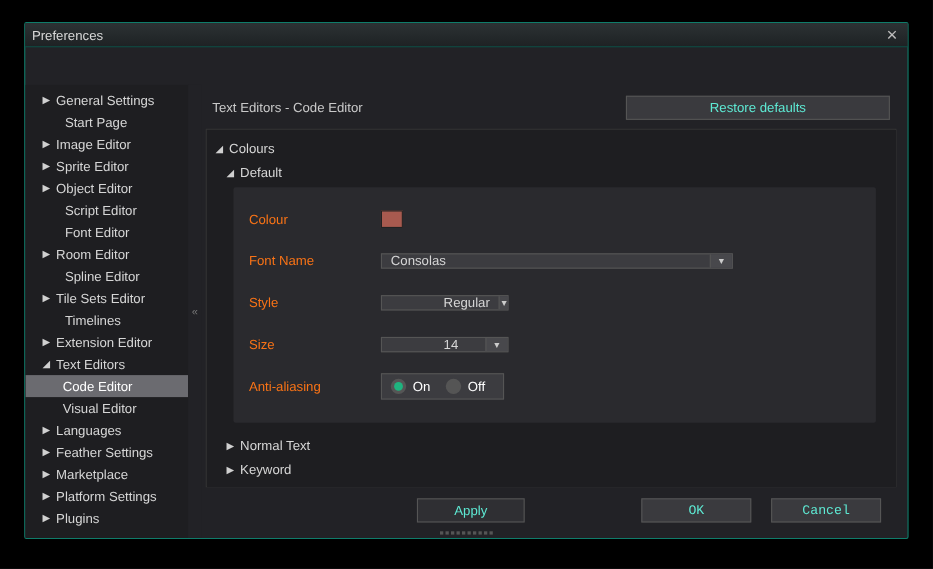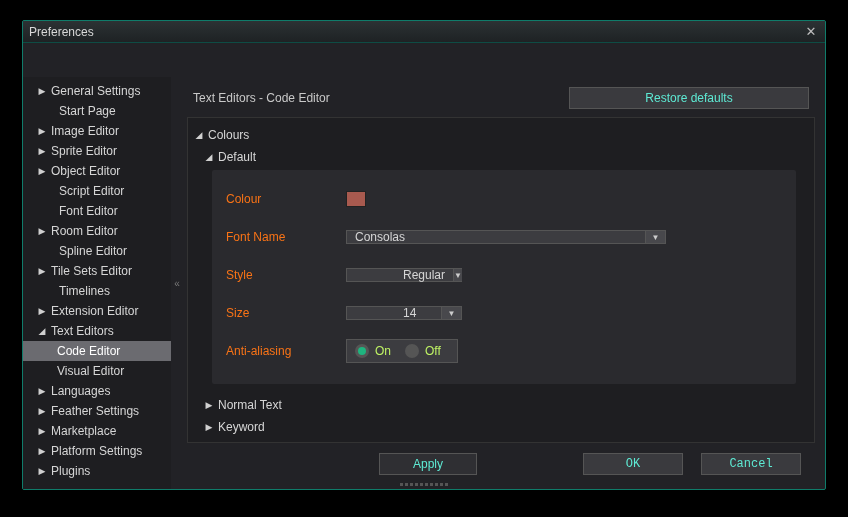--- a/index.html
+++ b/index.html
@@ -78,21 +78,21 @@
   .combo-wide { width: 320px; }
   .combo-narrow { width: 116px; padding-left: 48px; }
   .combo-text { flex: 1; padding: 0 8px; }
   .combo-arrow {
     width: 20px; height: 100%; background: #48484c; border-left: 1px solid #555;
     display: flex; align-items: center; justify-content: center; font-size: 8px; color: #ccc;
   }
   .radio-group { display: flex; align-items: center; background: #3c3c40; border: 1px solid #555; height: 24px; padding: 0 8px; gap: 6px; }
   .radio { width: 14px; height: 14px; border-radius: 50%; background: #555; display: inline-flex; align-items: center; justify-content: center; }
   .radio.on::after { content: ""; width: 8px; height: 8px; border-radius: 50%; background: #1fb47f; }
-  .radio-label { color: #bef264; font-size: 12px; margin-right: 8px; }
+  .radio-label { color: #ffffff; font-size: 12px; margin-right: 8px; }
   .footer {
     height: 42px; display: flex; align-items: center; justify-content: flex-end;
     gap: 18px; padding: 0 18px;
   }
   .apply-btn { width: 98px; margin-right: auto; margin-left: 178px; background:#2f2f33;}
   .ok-btn, .cancel-btn { width: 100px; font-family: Liberation Mono, monospace; }
   .resize-grip {
     position: absolute; bottom: 2px; left: 50%; transform: translateX(-50%);
     width: 90px; height: 4px; display:flex; justify-content:center; gap:2px;
   }

